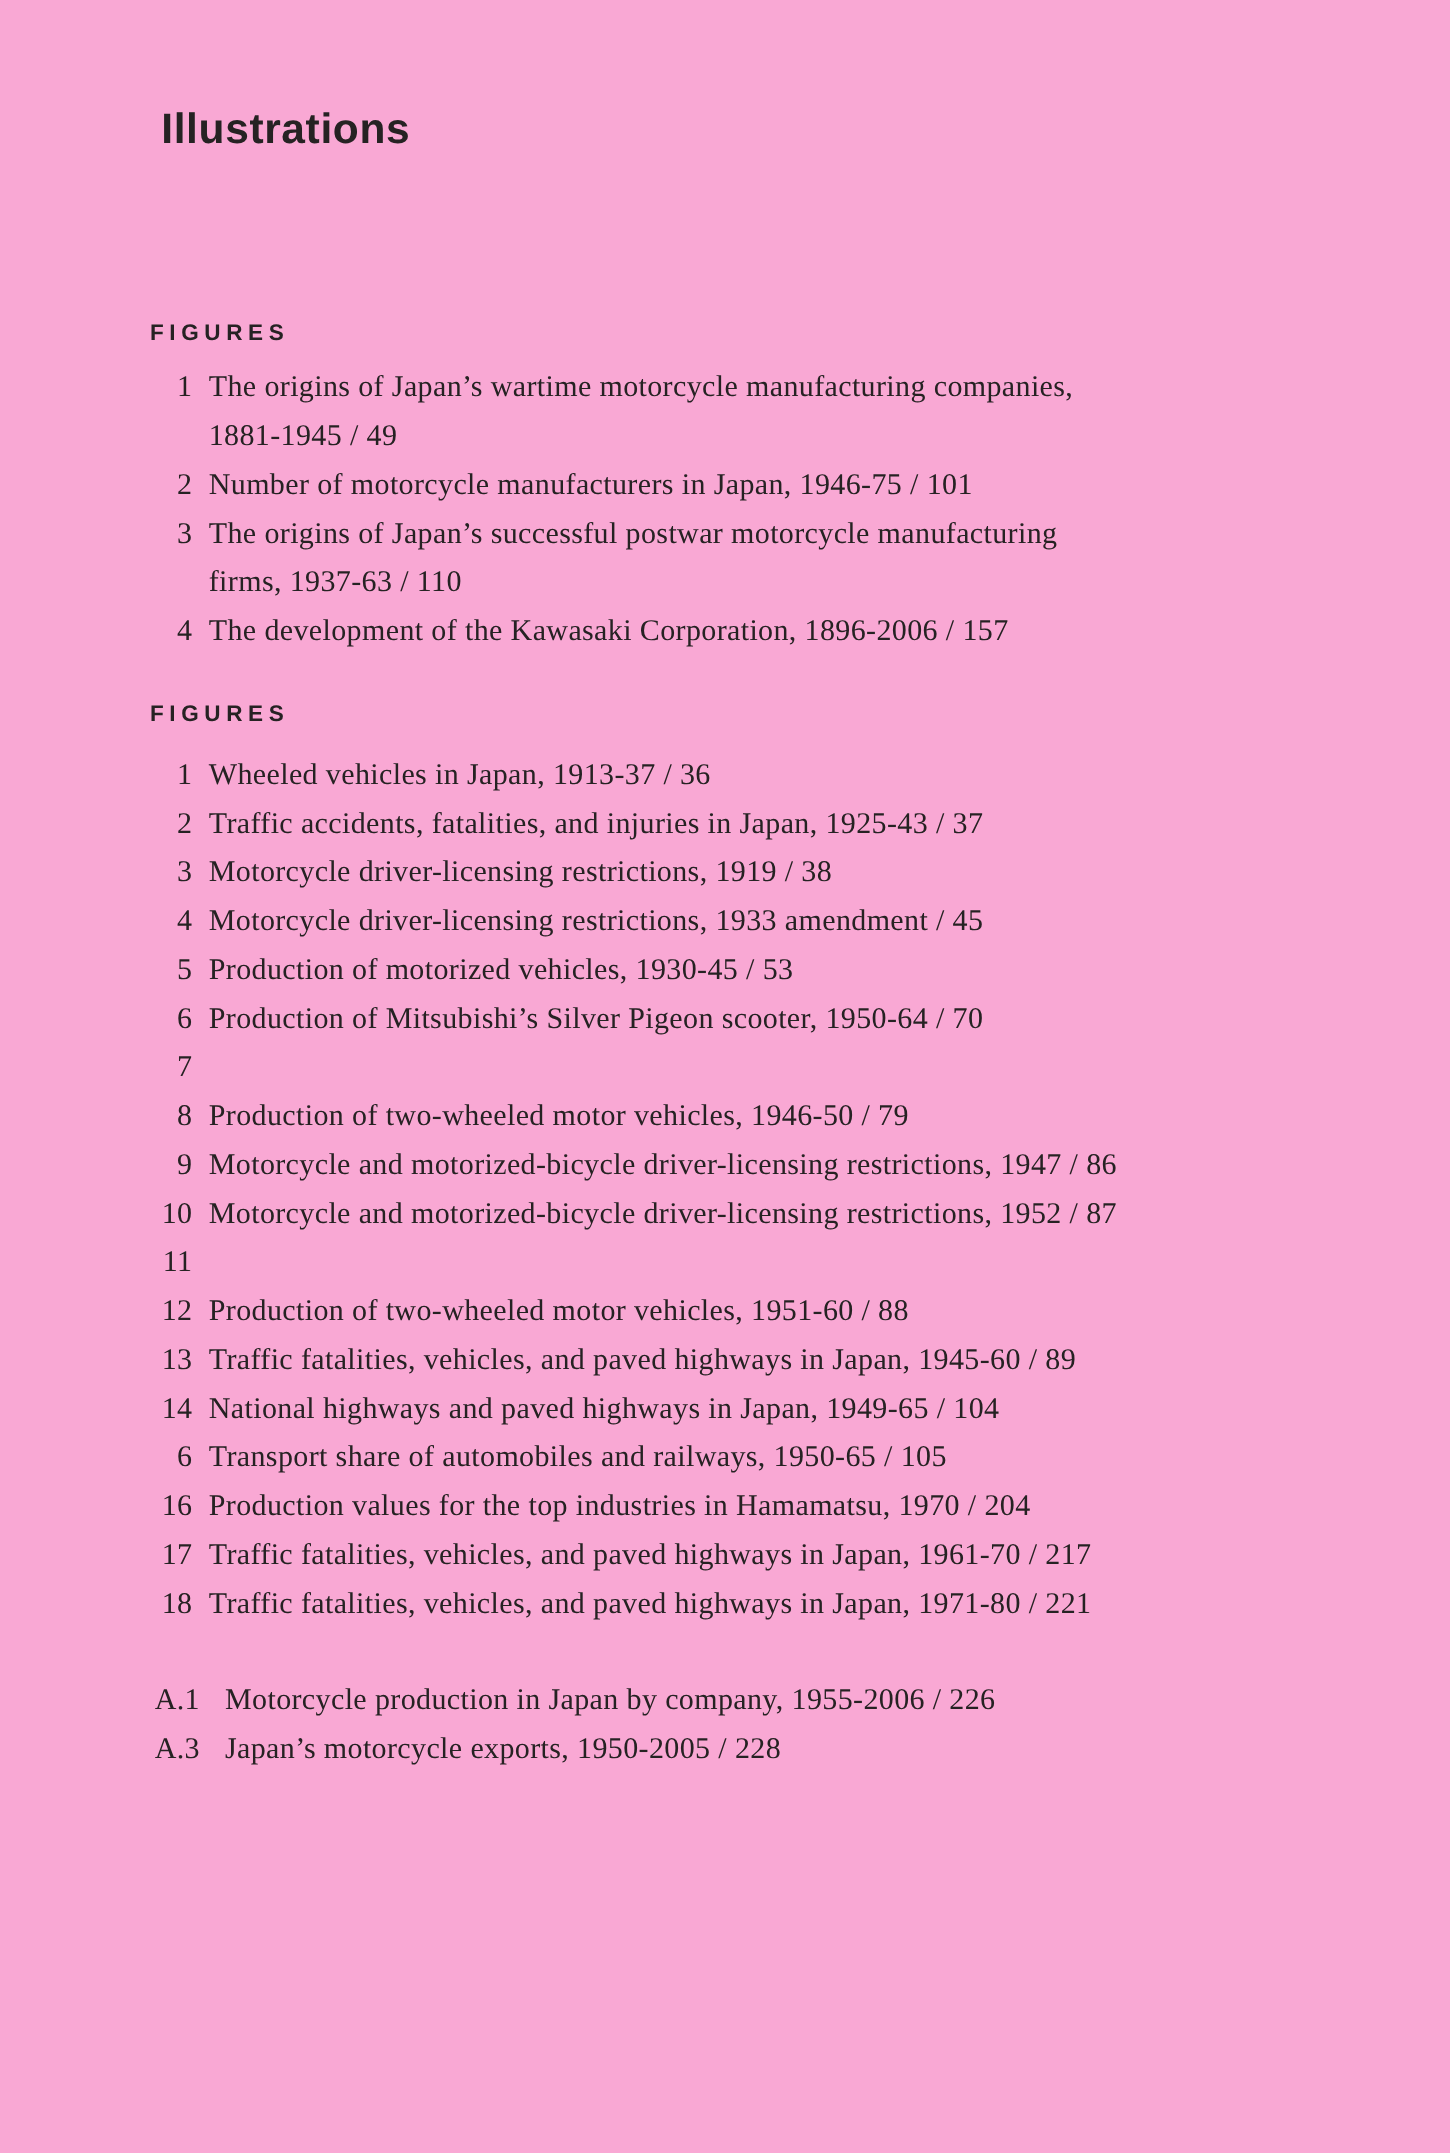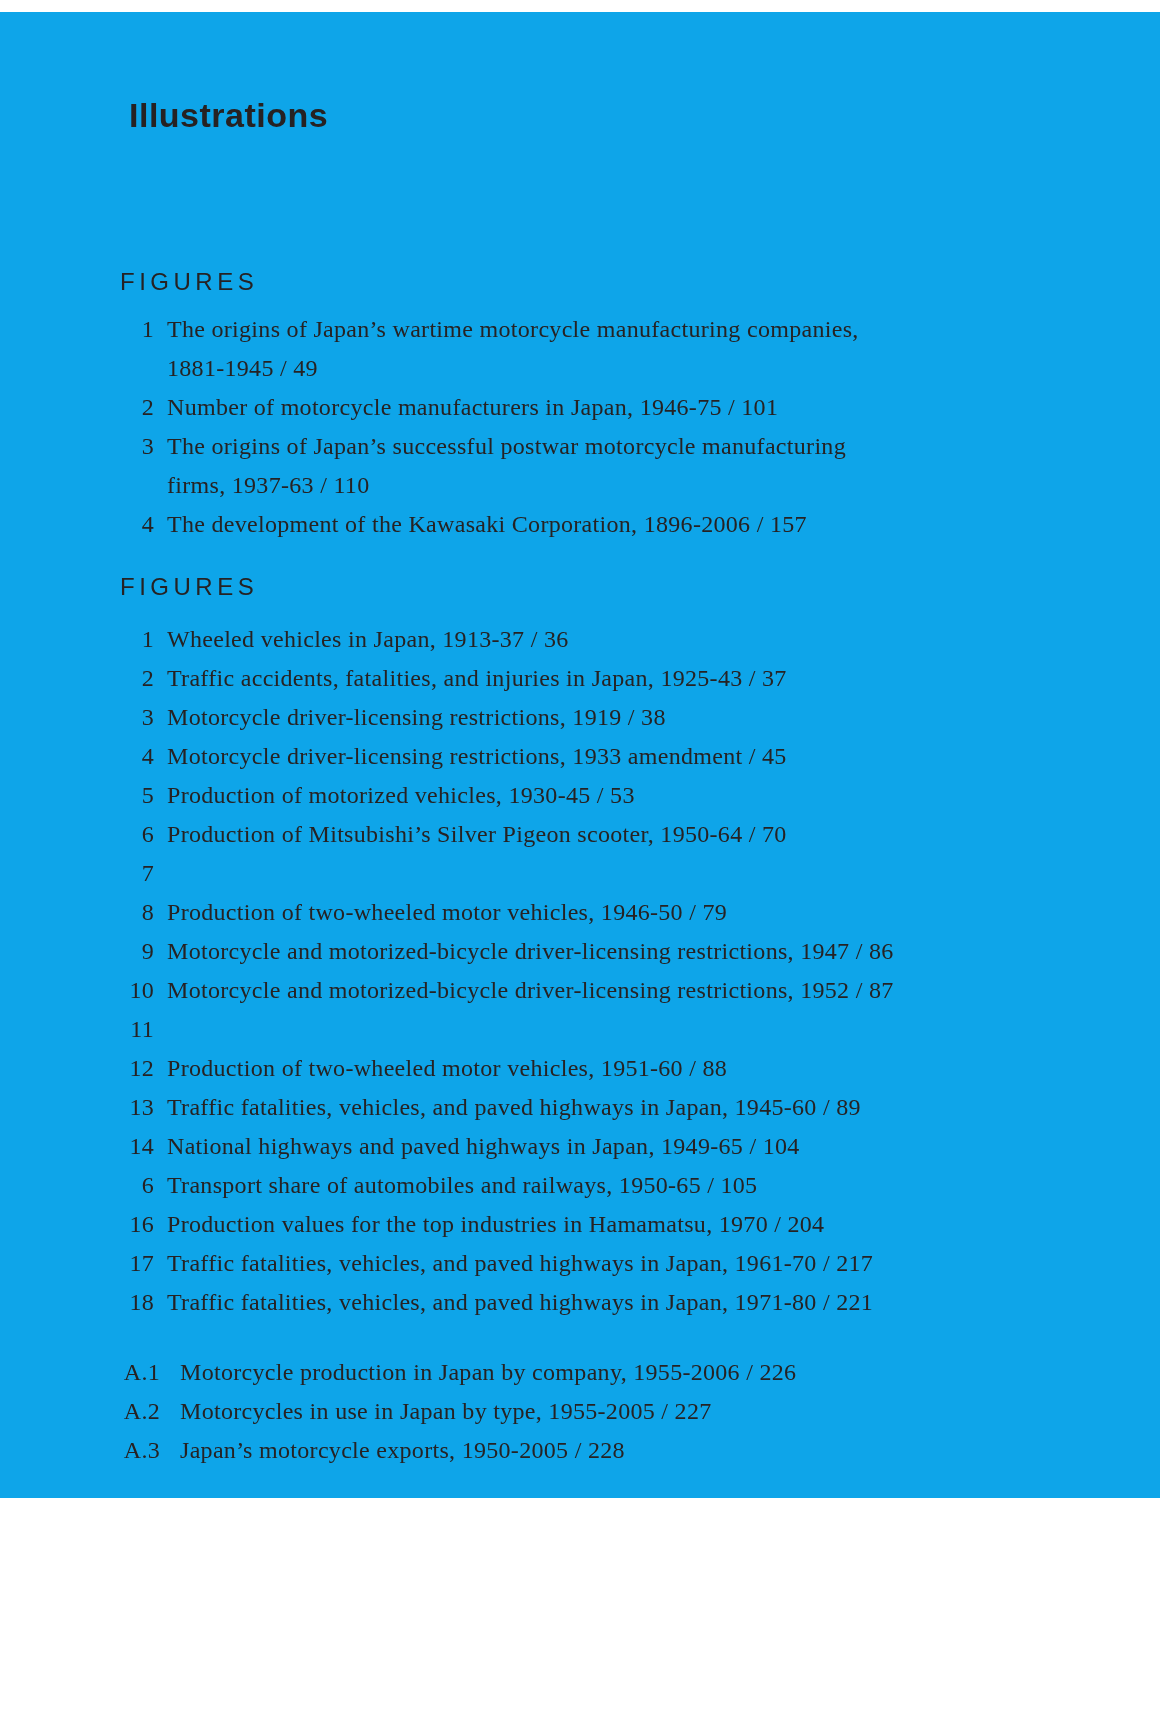--- a/index.html
+++ b/index.html
@@ -10,24 +10,24 @@
   body {
     width: 1160px;
     height: 1722px;
     position: relative;
     font-family: "Liberation Serif", serif;
     color: #262223;
     overflow: hidden;
   }
   .page {
     position: absolute;
-    top: 12px; left: 0;
+    top: 0; left: 0;
     width: 1160px;
-    height: 1486px;
-    background: #0ea5e9;
+    height: 1722px;
+    background: #f9a8d4;
   }
   .title {
     position: absolute;
     top: 84px;
     left: 129px;
     margin: 0;
     font-family: "Liberation Sans", sans-serif;
     font-weight: 700;
     font-size: 34px;
     letter-spacing: 0.5px;
@@ -37,22 +37,22 @@
     position: absolute;
     left: 120px;
     width: 940px;
   }
   .figures-section  { top: 256px; }
   .tables-section   { top: 561px; }
   .appendix-section { top: 1341px; }
   .heading {
     margin: 0 0 14px 0;
     font-family: "Liberation Sans", sans-serif;
-    font-weight: 400;
-    font-size: 24px;
+    font-weight: 700;
+    font-size: 18px;
     letter-spacing: 4.5px;
     color: #262223;
   }
   .tables-section .heading { margin-bottom: 19px; }
   .list { }
   .row {
     display: flex;
     align-items: flex-start;
     font-size: 24px;
     line-height: 39px;
@@ -179,23 +179,19 @@
     </div>
   </section>
 
   <section class="appendix-section">
     <div class="list">
       <div class="row">
         <span class="num">A.1</span>
         <span class="txt">Motorcycle production in Japan by company, 1955-2006 / 226</span>
       </div>
       <div class="row">
-        <span class="num">A.2</span>
-        <span class="txt">Motorcycles in use in Japan by type, 1955-2005 / 227</span>
-      </div>
-      <div class="row">
         <span class="num">A.3</span>
         <span class="txt">Japan’s motorcycle exports, 1950-2005 / 228</span>
       </div>
     </div>
   </section>
 
 </div>
 
 </body></html>

